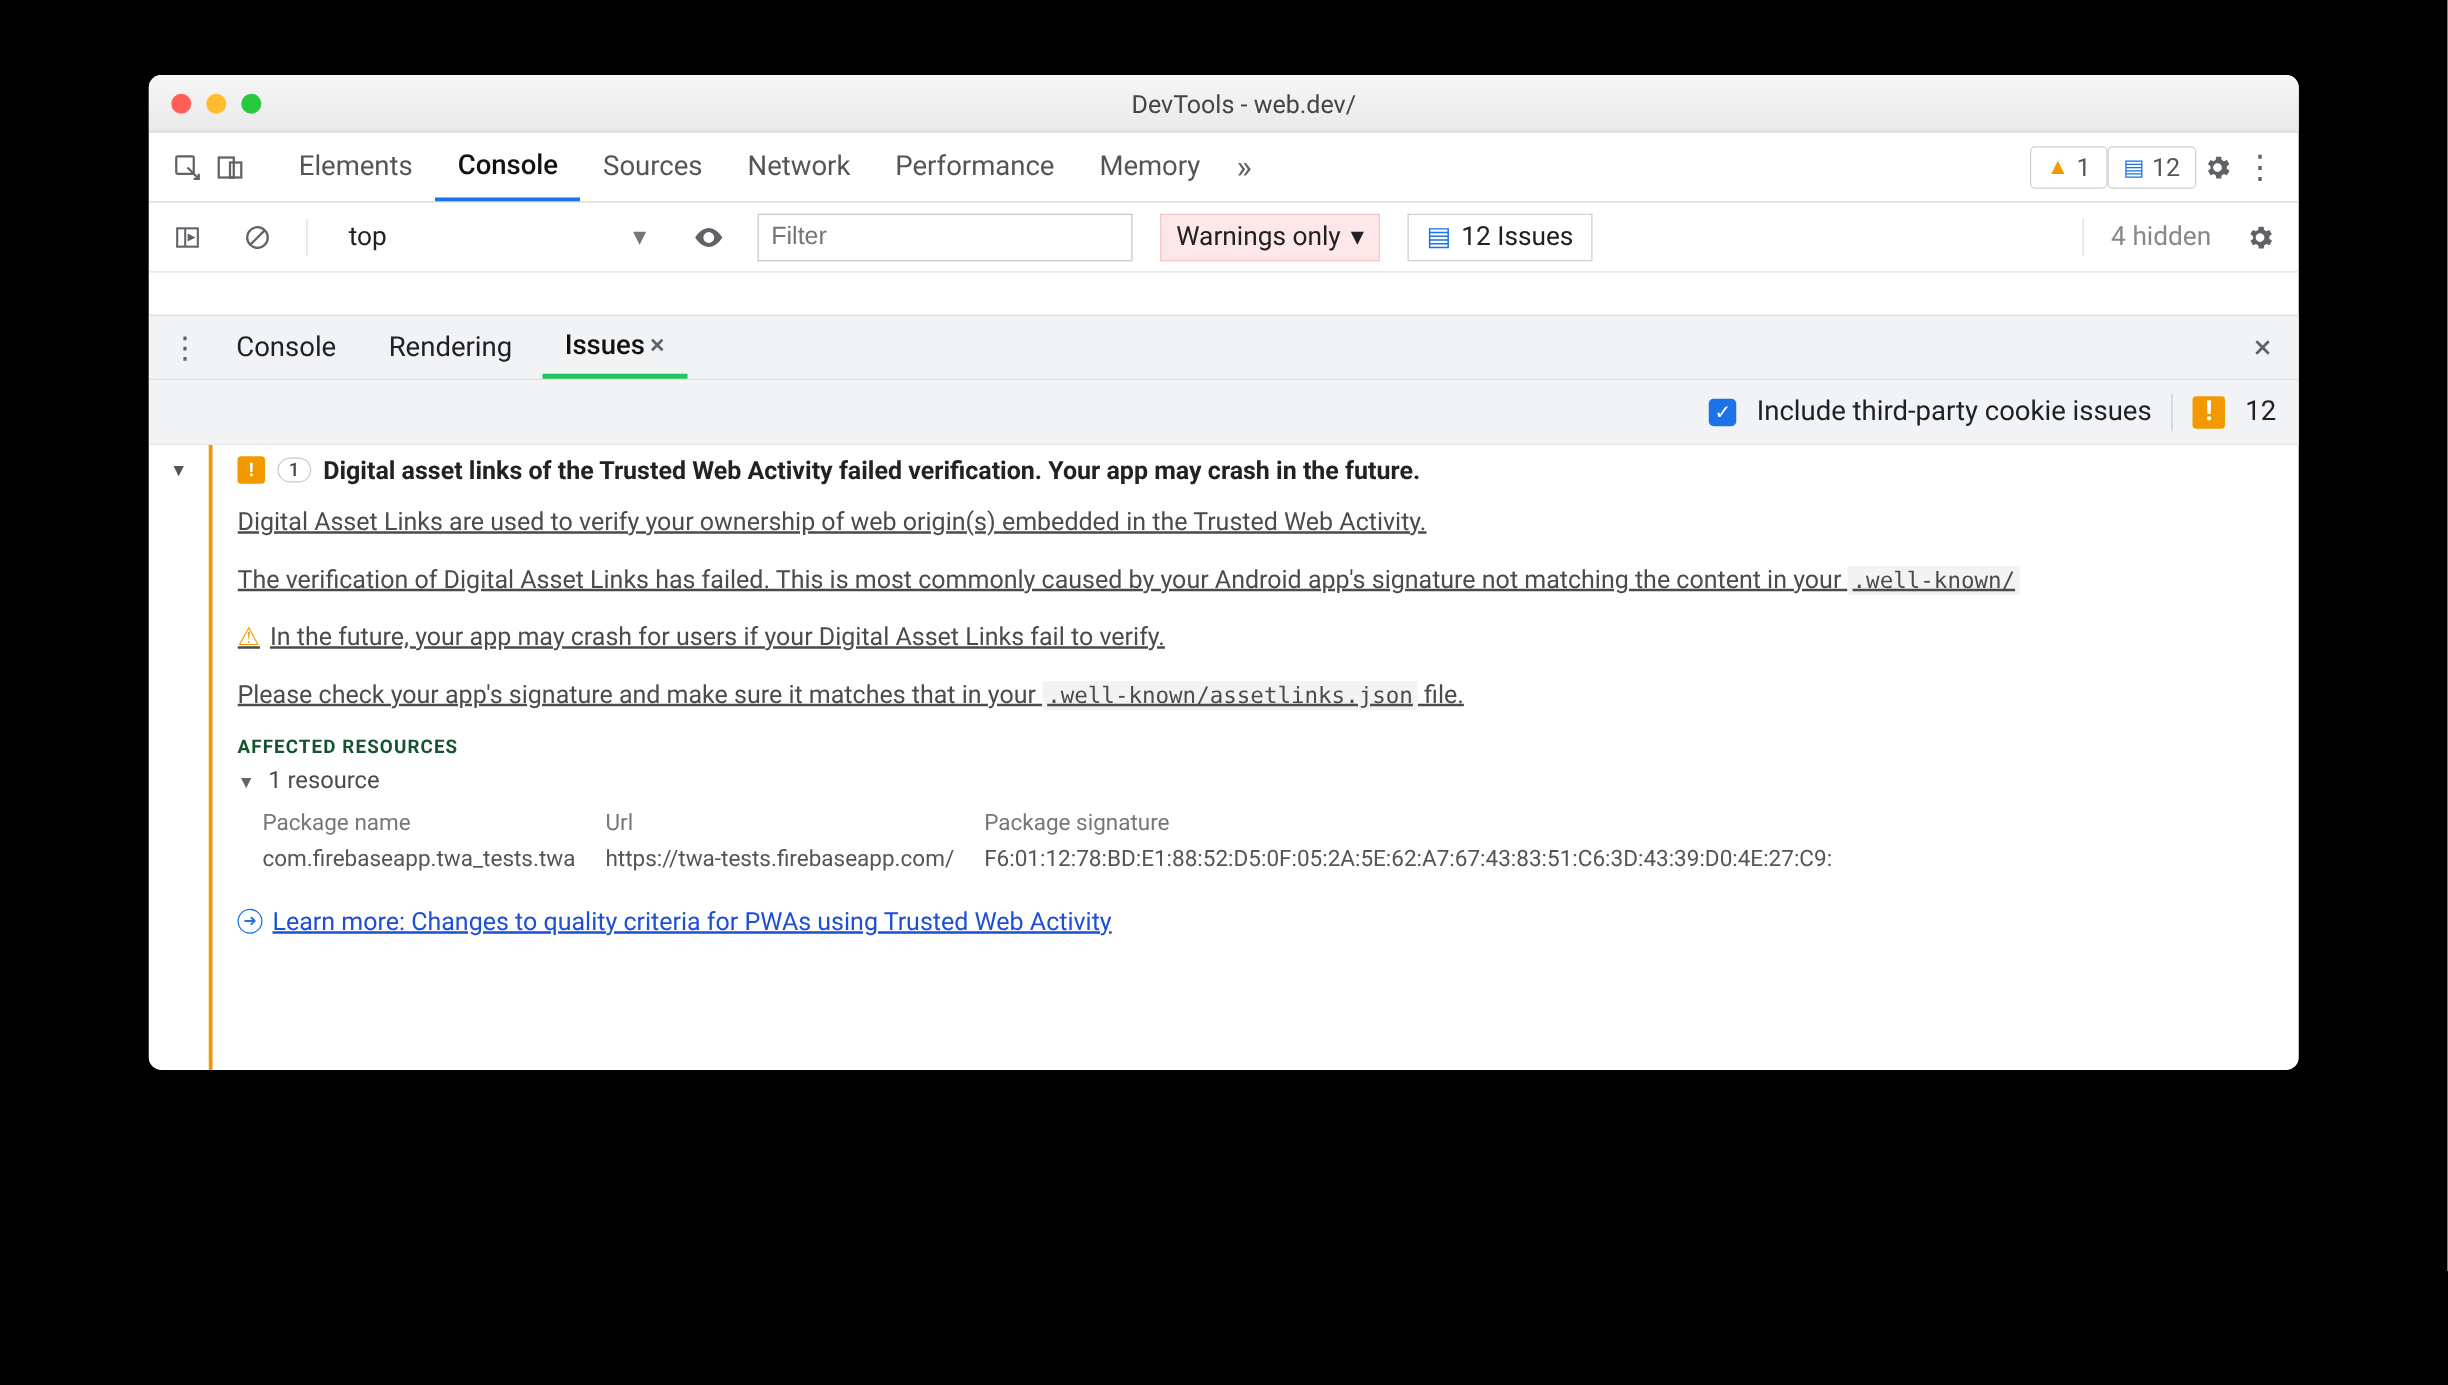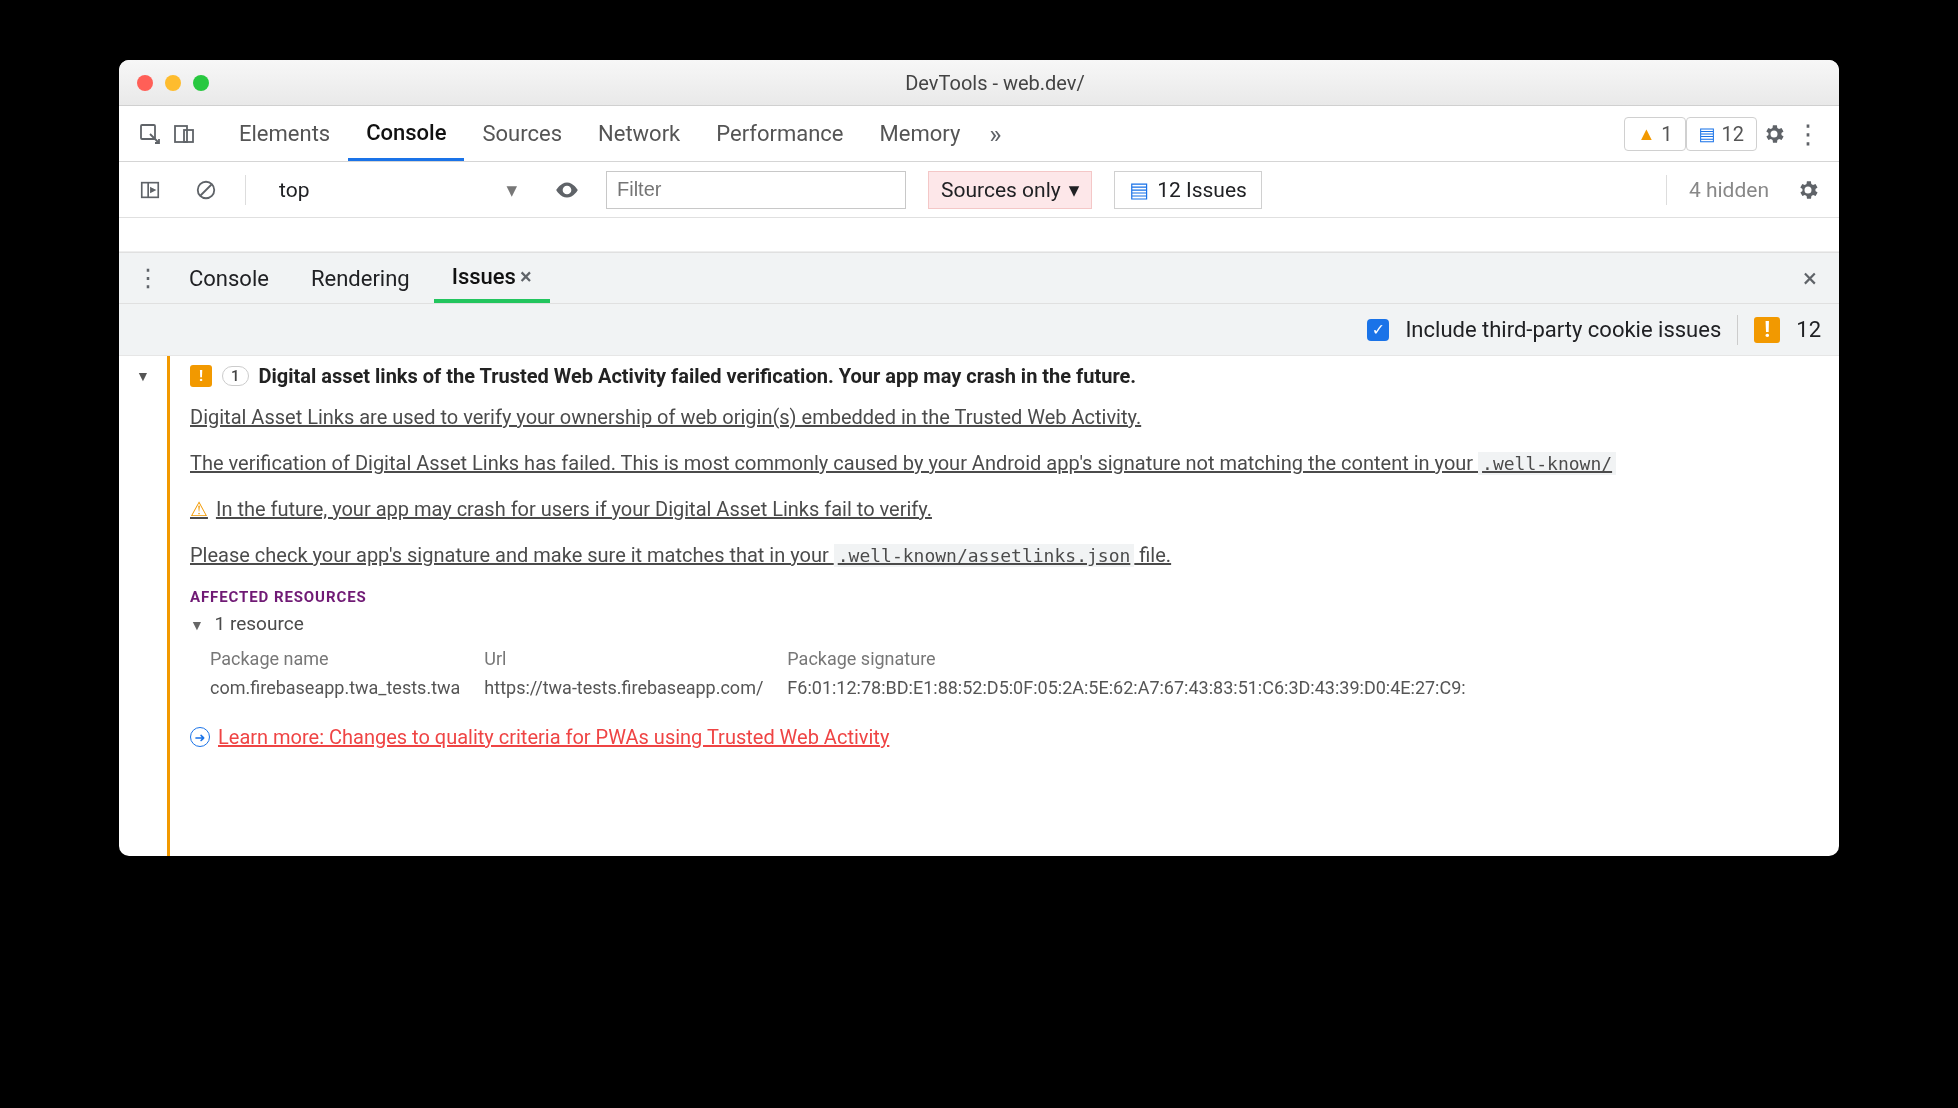--- a/index.html
+++ b/index.html
@@ -118,28 +118,28 @@
   font-size:20px; color:#4b4b4b;
   overflow:hidden;
 }
 .issuehdr { display:flex; align-items:center; gap:10px; font-weight:700; color:#222; margin-bottom:14px; font-size:20px;}
 .issuehdr .cnt { background:#fff; border:1px solid #ccc; border-radius:10px; padding:0 8px; font-size:15px; color:#444; font-weight:500;}
 .issuehdr .ico { width:22px; height:22px; background:#f29900; border-radius:3px; color:#fff; display:inline-flex; align-items:center; justify-content:center; font-size:15px;}
 .p { margin: 10px 0 16px; line-height:1.5; white-space:nowrap; overflow:hidden;text-decoration:underline; }
 code.inline { font-family: Menlo, Consolas, monospace; background:#f1f3f4; padding:1px 4px; font-size:18px; }
 .warnline { display:flex; align-items:center; gap:8px; }
 .smwarn { color:#f29900; }
-.sec { text-transform:uppercase; letter-spacing:.06em; font-size:15px; color:#701a75; margin-top:18px; font-weight:700;}
+.sec { text-transform:uppercase; letter-spacing:.06em; font-size:15px; color:#14532d; margin-top:18px; font-weight:700;}
 .resrow { margin-top:6px; font-size:19px; }
 .resrow .tri { color:#666; margin-right:6px; font-size:14px;}
 .restable { margin:8px 0 0 18px; font-size:18px; color:#555; }
 .restable .hdr { color:#777; }
 .restable td { padding: 3px 22px 3px 0; white-space:nowrap; }
 .learn { margin-top:22px; display:flex; align-items:center; gap:8px; }
-.learn a { color:#ef4444; text-decoration:underline; }
+.learn a { color:#1d4ed8; text-decoration:underline; }
 .circarrow {
   width:20px; height:20px; border:1.6px solid #1a73e8; border-radius:50%;
   display:inline-flex; align-items:center; justify-content:center; color:#1a73e8; font-size:13px;
 }
 svg { display:block; }
 </style>
 </head>
 <body>
 
 <div class="window">
@@ -221,21 +221,21 @@
       <span>top</span>
       <span class="chev">▾</span>
     </div>
     <span class="iconbtn">
       <svg width="26" height="26" viewBox="0 0 24 24" fill="#5f6368">
           <path d="M12 5C6 5 2 12 2 12s4 7 10 7 10-7 10-7-4-7-10-7Zm0 11a4 4 0 1 1 4-4 4 4 0 0 1-4 4Z"></path>
         </svg>
     </span>
     <input class="filterinput" placeholder="Filter" style="">
     <div class="levelsel">
-      <span>Sources only</span>
+      <span>Warnings only</span>
       <span>▾</span>
     </div>
     <div class="issuesbtn">
       <span style="color:#1a73e8">▤</span>
       <span>12 Issues</span>
     </div>
     <div class="grow"></div>
     <div class="vsep"></div>
     <span class="hidden">4 hidden</span>
     <span class="iconbtn">

